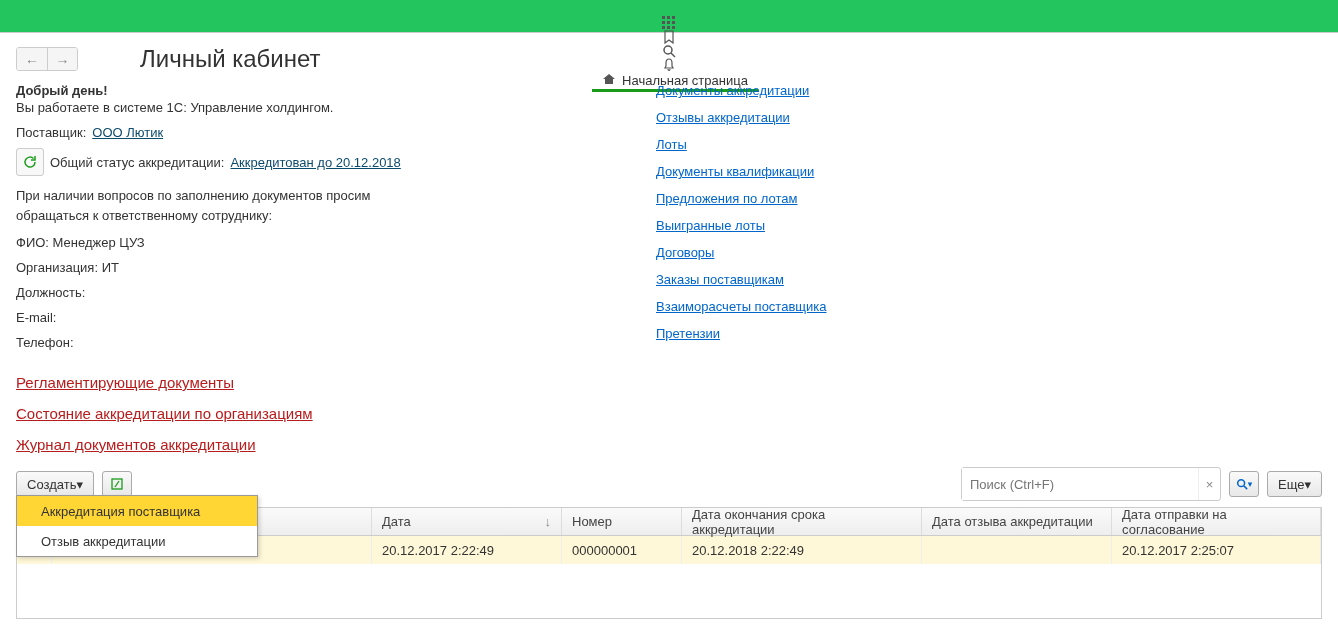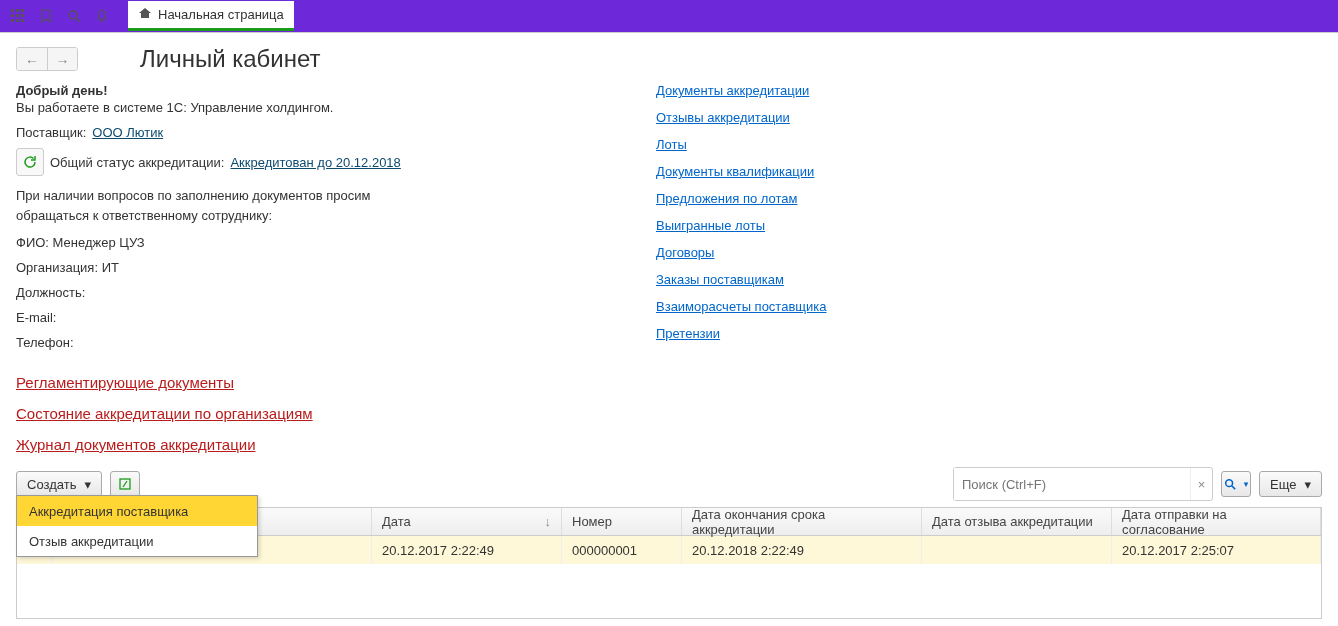--- a/index.html
+++ b/index.html
@@ -1,18 +1,18 @@
 <!DOCTYPE html>
 <html><head>
 <meta charset="utf-8">
 <style>
 * { box-sizing: border-box; margin: 0; padding: 0; }
 body { font-family: Arial, sans-serif; font-size: 13px; color: #333; background: #fff; }
 
-.topbar { height: 30px; background: #6d28d9; border-bottom: 1px solid #ccc; display: flex; align-items: center; padding: 16px 4px; }
+.topbar { height: 30px; background: #22c55e; border-bottom: 1px solid #ccc; display: flex; align-items: center; padding: 16px 4px; flex-direction: column; }
 .topbar-icon { width: 28px; height: 28px; display: flex; align-items: center; justify-content: center; cursor: pointer; color: #555; }
 .topbar-tab { display: flex; align-items: center; height: 30px; padding: 0 10px; margin-left: 12px; background: #fff; border-bottom: 3px solid #1a9c1a; gap: 6px; }
 .topbar-tab-icon { color: #555; }
 
 .page { padding: 12px 16px 0 16px; }
 
 .navrow { display: flex; align-items: center; gap: 12px; margin-bottom: 10px; }
 .navbtns { display: flex; border: 1px solid #ccc; border-radius: 3px; overflow: hidden; }
 .navbtn { width: 30px; height: 22px; display: flex; align-items: center; justify-content: center; background: #f5f5f5; cursor: pointer; color: #888; font-size: 14px; }
 .navbtn + .navbtn { border-left: 1px solid #ccc; }
@@ -30,37 +30,37 @@
 .refresh-btn { width: 28px; height: 28px; border: 1px solid #ccc; border-radius: 3px; background: #f8f8f8; display: flex; align-items: center; justify-content: center; cursor: pointer; color: #1a9c1a; }
 
 .note { margin: 10px 0; line-height: 1.5; }
 .field-row { margin-bottom: 10px; }
 
 .nav-link { color: #0066cc; text-decoration: underline; display: block; margin-bottom: 12px; cursor: pointer; }
 
 .section-link { color: #b91c1c; text-decoration: underline; display: block; font-size: 15px; margin: 14px 0; cursor: pointer; }
 
 .toolbar { display: flex; align-items: center; gap: 8px; margin-top: 8px; }
-.btn { height: 26px; border: 1px solid #aaa; border-radius: 3px; background: linear-gradient(#fafafa,#e8e8e8); padding: 0 10px; display: flex; align-items: center; gap: 8px; cursor: pointer; font-size: 13px; }
+.btn { height: 26px; border: 1px solid #aaa; border-radius: 3px; background: linear-gradient(#fafafa,#e8e8e8); padding: 0 10px; display: flex; align-items: center; gap: 0; cursor: pointer; font-size: 13px; }
 .btn-icon { width: 30px; padding: 0; justify-content: center; color: #1a9c1a; }
 .spacer { flex: 1; }
 .search-wrap { display: flex; border: 1px solid #ccc; border-radius: 3px; height: 34px; width: 260px; align-items: center; }
 .search-input { flex: 1; border: none; outline: none; padding: 0 8px; font-size: 13px; height: 100%; }
 .search-clear { width: 22px; text-align: center; color: #888; cursor: pointer; border-left: 1px solid #eee; height: 100%; display: flex; align-items: center; justify-content: center; }
 
 .table { border: 1px solid #ccc; margin-top: 6px; }
 .thead { display: flex; background: linear-gradient(#fafafa,#eee); border-bottom: 1px solid #ccc; height: 28px; }
 .th { padding: 0 10px; display: flex; align-items: center; border-right: 1px solid #ddd; color: #444; font-size: 13px; }
 .trow { display: flex; height: 28px; background: #fff8d8; }
 .td { padding: 0 10px; display: flex; align-items: center; border-right: 1px solid #eee; }
 .sort-arrow { margin-left: auto; color: #888; }
 .tbody-empty { height: 54px; }
 
 .dropdown-menu { position: absolute; background: #fff; border: 1px solid #999; box-shadow: 2px 2px 4px rgba(0,0,0,.15); z-index: 10; }
-.dd-item { padding: 0 12px; height: 30px; display: flex; align-items: center; cursor: pointer; font-size: 13px; white-space: nowrap; min-width: 240px; text-align: center; }
+.dd-item { padding: 0 24px; height: 30px; display: flex; align-items: center; cursor: pointer; font-size: 13px; white-space: nowrap; min-width: 240px; text-align: center; }
 .dd-item.active { background: #ffd633; }
 
 .c-icon { flex: 0 0 35px; }
 .c-view { flex: 0 0 320px; }
 .c-date { flex: 0 0 190px; }
 .c-num { flex: 0 0 120px; }
 .c-end { flex: 0 0 240px; }
 .c-rev { flex: 0 0 190px; }
 .c-sent { flex: 1; }
 </style>

